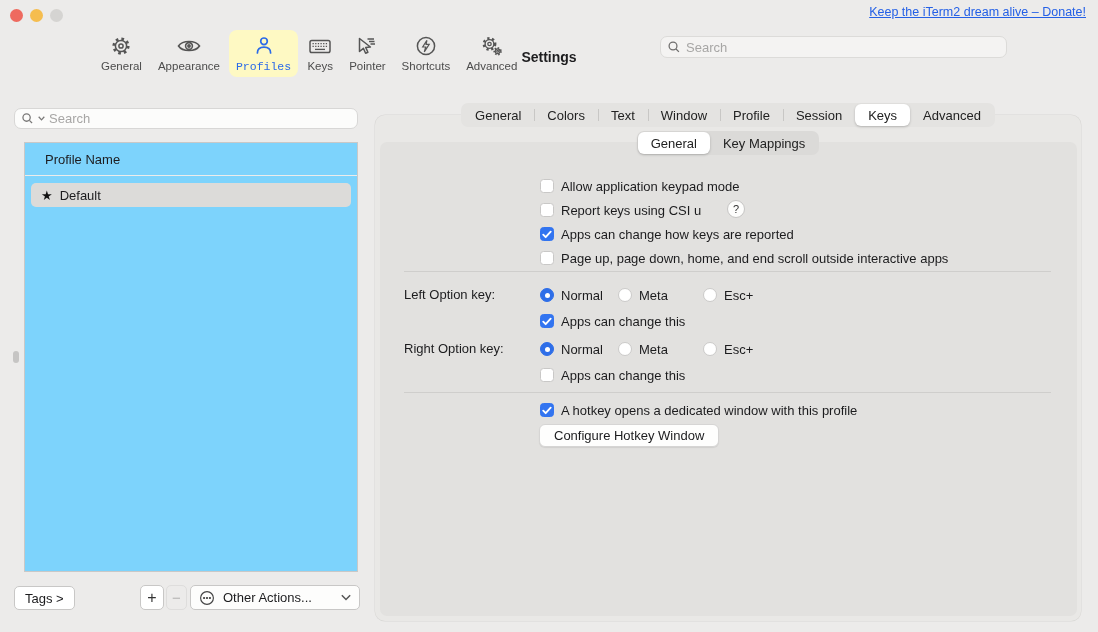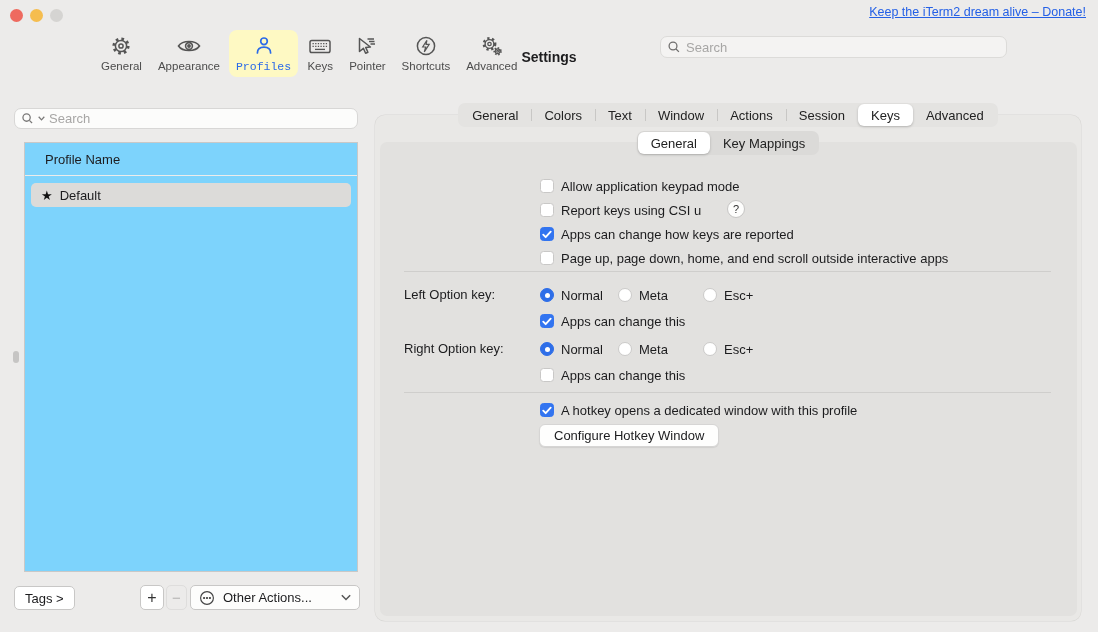--- a/index.html
+++ b/index.html
@@ -271,21 +271,21 @@
     <div class="seg sep">
         <span>Colors</span>
       </div>
     <div class="seg sep">
         <span>Text</span>
       </div>
     <div class="seg sep">
         <span>Window</span>
       </div>
     <div class="seg sep">
-        <span>Actions</span>
+        <span>Profile</span>
       </div>
     <div class="seg sep">
         <span>Session</span>
       </div>
     <div class="seg active">
         <span>Keys</span>
       </div>
     <div class="seg">
         <span>Advanced</span>
       </div>

